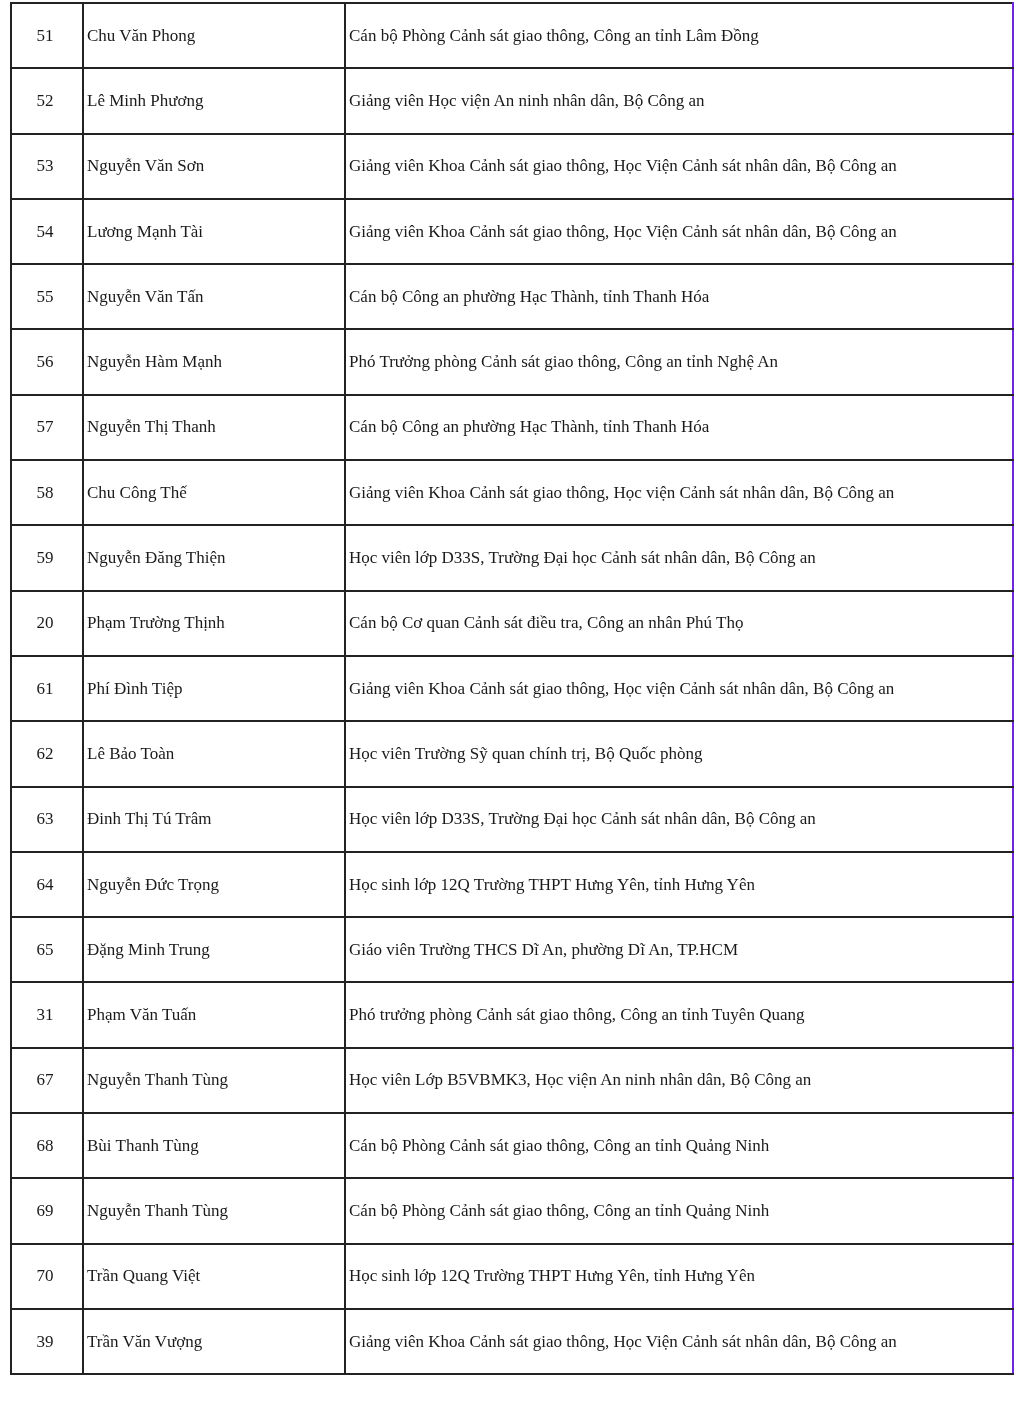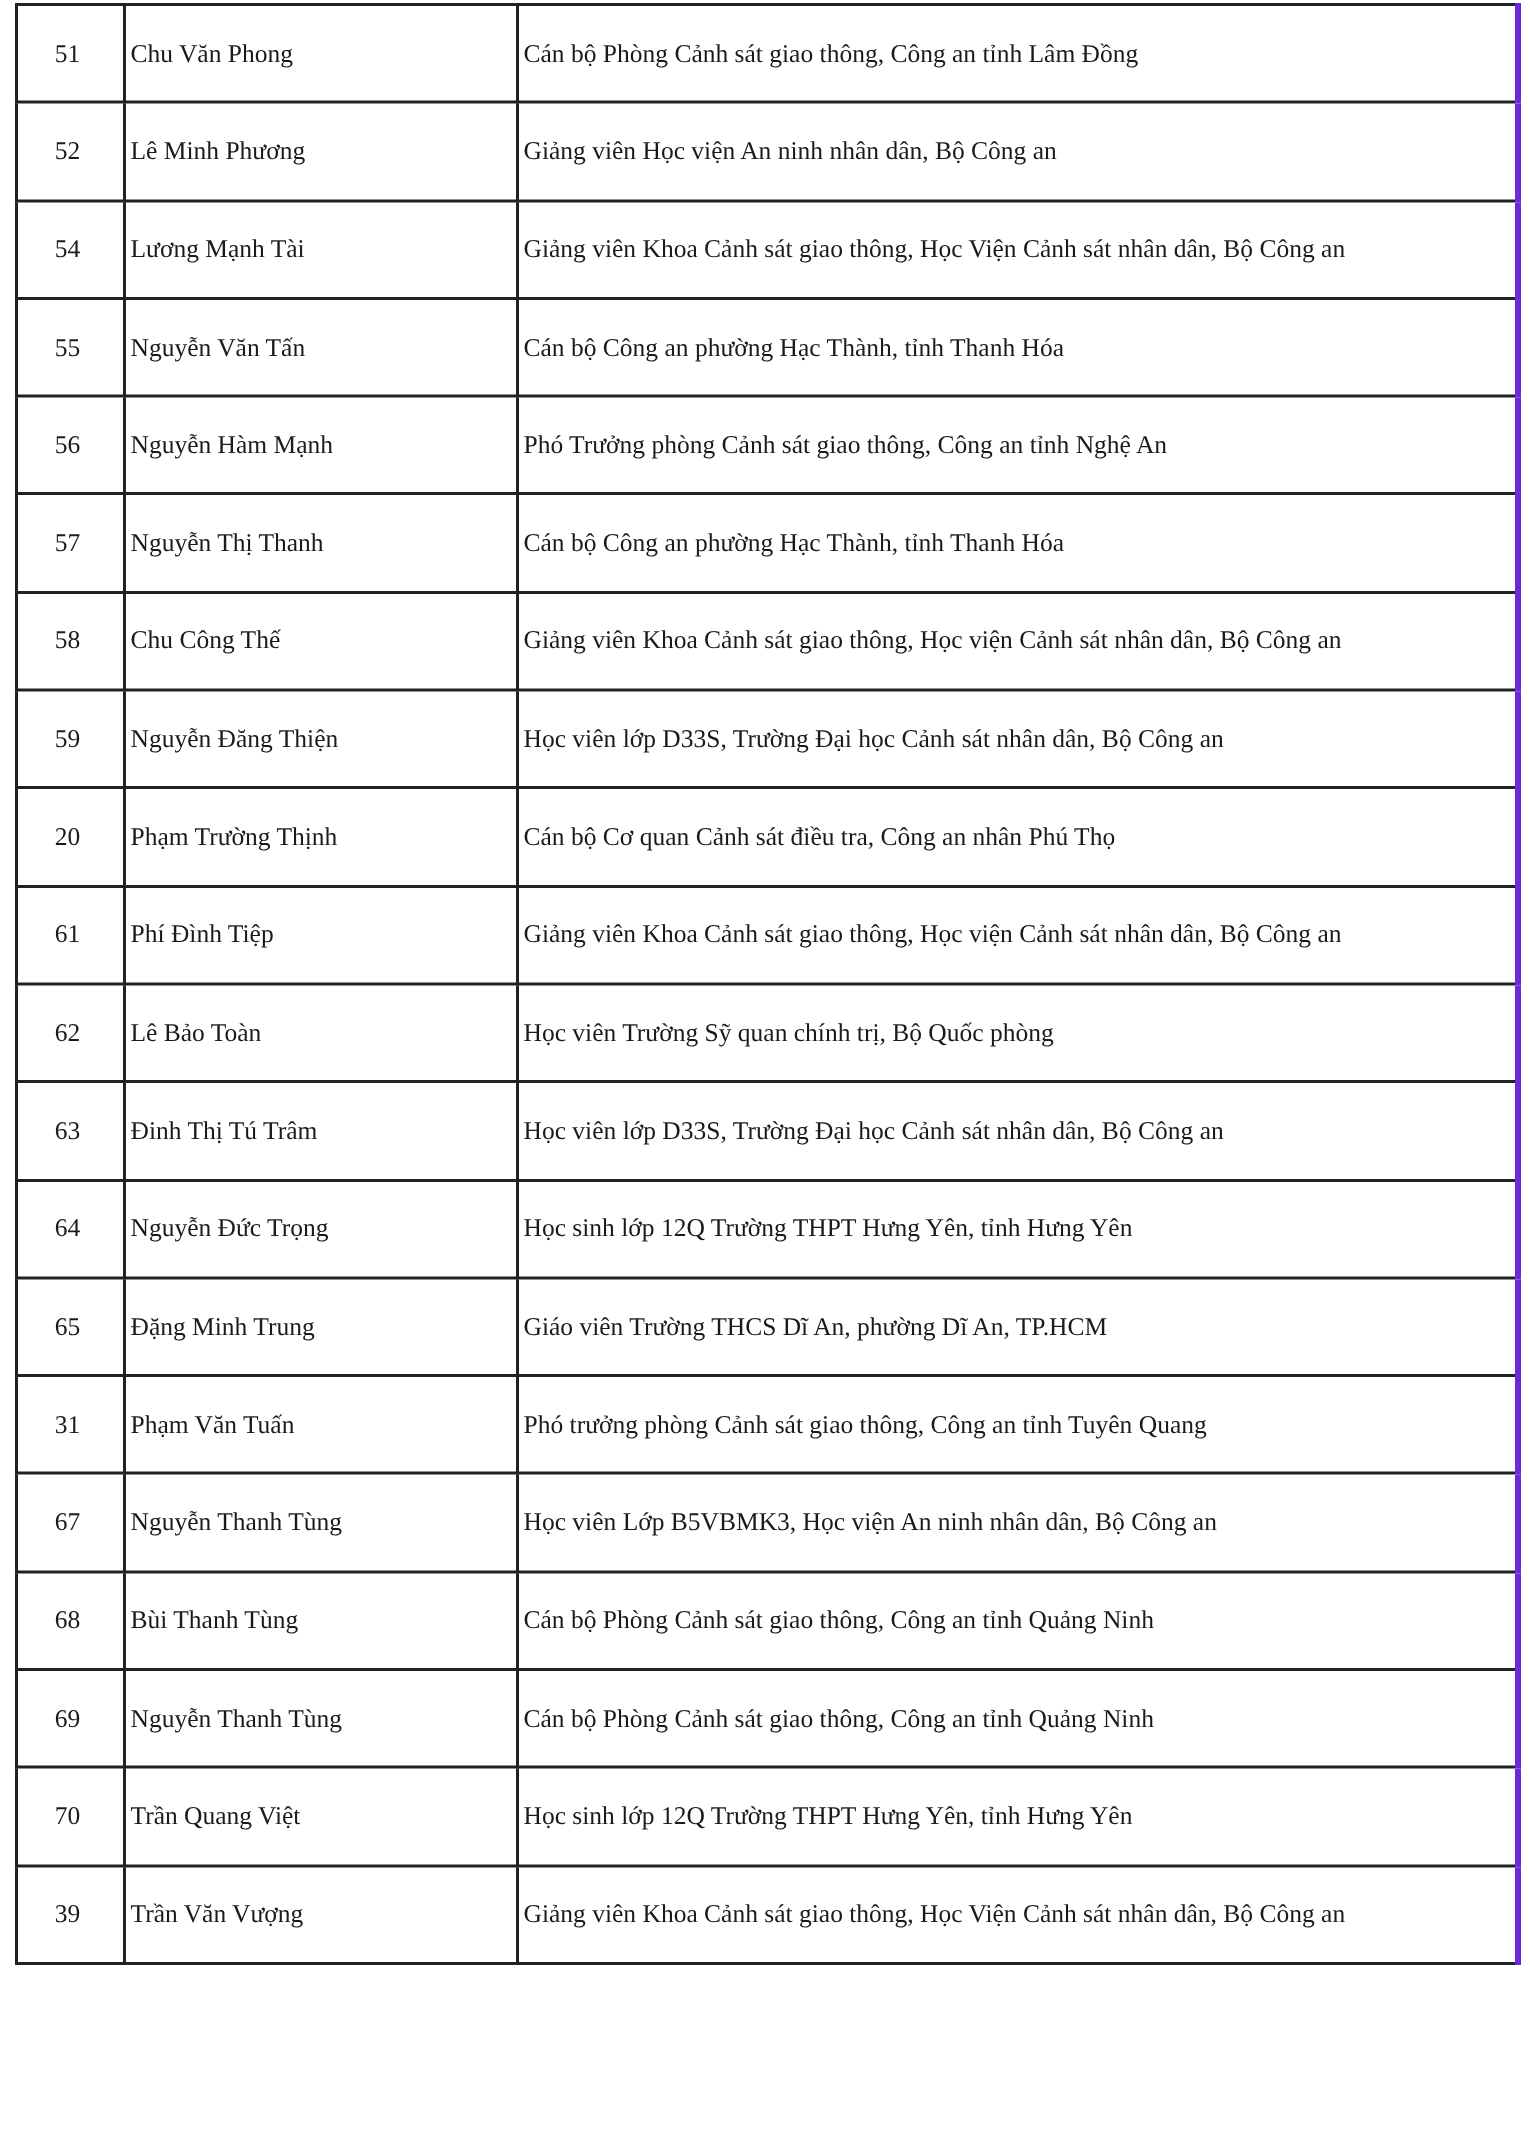--- a/index.html
+++ b/index.html
@@ -29,36 +29,41 @@
       padding: 0;
       font-size: 17px;
       vertical-align: middle;
       white-space: nowrap;
       overflow: hidden;
     }
     .col-stt { width: 66px; text-align: center; }
     .col-name { width: 257px; padding-left: 3px !important; margin-left: 32px; }
     .col-unit { padding-left: 3px !important; }
     .doc-table td.col-stt { padding-right: 4px; text-align: center; }
-    .doc-table tr td:last-child { border-right: 4px solid #6d28d9; }
+    .doc-table tr td:last-child { border-right: 2px solid #6d28d9; }
   </style>
 </head>
 <body>
 
 <table class="doc-table">
   <tbody>
     <tr>
       <td class="col-stt">51</td>
       <td class="col-name">Chu Văn Phong</td>
       <td class="col-unit">Cán bộ Phòng Cảnh sát giao thông, Công an tỉnh Lâm Đồng</td>
     </tr>
     <tr>
       <td class="col-stt">52</td>
       <td class="col-name">Lê Minh Phương</td>
       <td class="col-unit">Giảng viên Học viện An ninh nhân dân, Bộ Công an</td>
+    </tr>
+    <tr>
+      <td class="col-stt">53</td>
+      <td class="col-name">Nguyễn Văn Sơn</td>
+      <td class="col-unit">Giảng viên Khoa Cảnh sát giao thông, Học Viện Cảnh sát nhân dân, Bộ Công an</td>
     </tr>
     <tr>
       <td class="col-stt">54</td>
       <td class="col-name">Lương Mạnh Tài</td>
       <td class="col-unit">Giảng viên Khoa Cảnh sát giao thông, Học Viện Cảnh sát nhân dân, Bộ Công an</td>
     </tr>
     <tr>
       <td class="col-stt">55</td>
       <td class="col-name">Nguyễn Văn Tấn</td>
       <td class="col-unit">Cán bộ Công an phường Hạc Thành, tỉnh Thanh Hóa</td>

